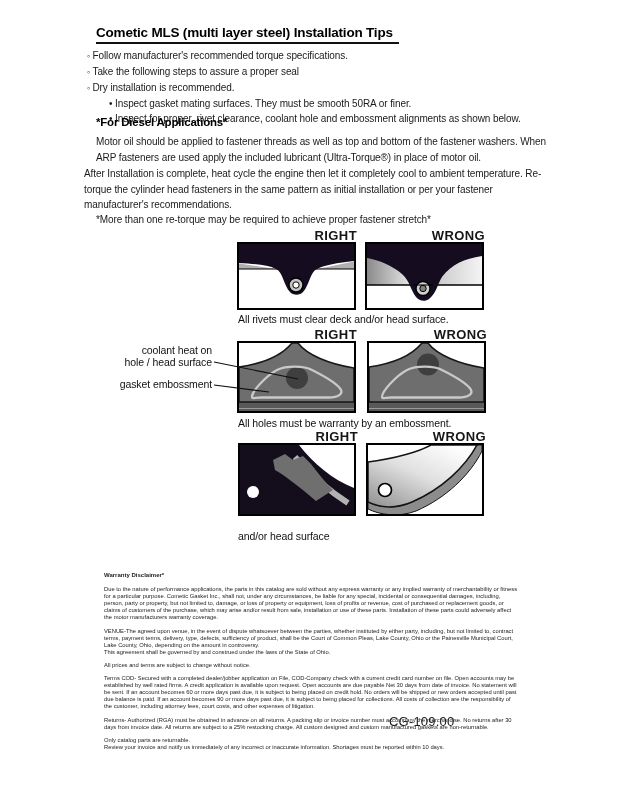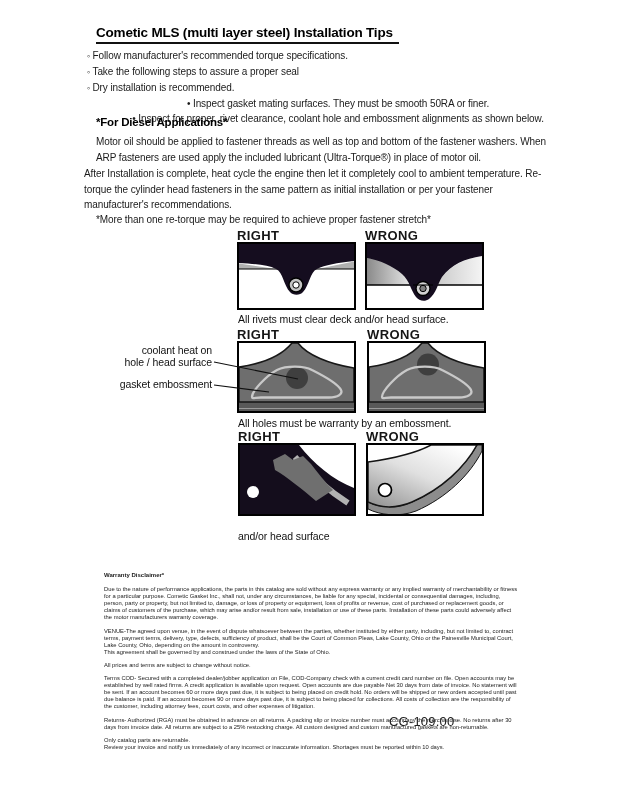--- a/index.html
+++ b/index.html
@@ -4,25 +4,25 @@
 <style>
   html,body{margin:0;padding:0;background:#ffffff;}
   .page{position:relative;width:586px;height:800px;background:#ffffff;overflow:hidden;
         font-family:"Liberation Sans",sans-serif;color:#111;}
   .abs{position:absolute;}
   .title{font-size:13.5px;font-weight:bold;letter-spacing:-0.2px;
          border-bottom:2px solid #111;padding:0 6px 2px 0;color:#000;}
   .bullets{font-size:10px;line-height:15px;letter-spacing:-0.1px;color:#1a1a1a;}
   .li{padding-left:10px;text-indent:-10px;}
   .li::before{content:"\25E6\00a0";font-size:9px;}
-  .sli{margin-left:22px;padding-left:9px;text-indent:-9px;text-align:center;}
+  .sli{margin-left:22px;padding-left:9px;text-indent:-9px;}
   .sli::before{content:"\2022\00a0";}
   .h2{font-size:11.5px;font-weight:bold;letter-spacing:-0.2px;color:#000;}
   .body-text{font-size:10px;line-height:15.5px;letter-spacing:-0.1px;color:#1a1a1a;width:458px;}
-  .rw{width:120px;text-align:left;font-size:13px;font-weight:bold;letter-spacing:0.4px;color:#161616;}
+  .rw{width:120px;text-align:right;font-size:13px;font-weight:bold;letter-spacing:0.4px;color:#161616;}
   .dbox{border:2.5px solid #000;background:#fff;}
   .dbox svg{display:block;}
   .caption{font-size:10.5px;letter-spacing:-0.1px;color:#111;}
   .sidelabel{font-size:10.5px;line-height:12px;letter-spacing:-0.1px;text-align:right;width:112px;color:#111;}
   .legal{width:416px;font-size:5.8px;line-height:7.1px;color:#222;}
   .legal p{margin:0 0 6px 0;}
   .legal p.tight{margin:0;}
   .legal .lh{font-weight:bold;font-size:6px;margin:0 0 7px 0;}
   .pagenum{font-size:13px;letter-spacing:0.2px;color:#222;}
 </style>

